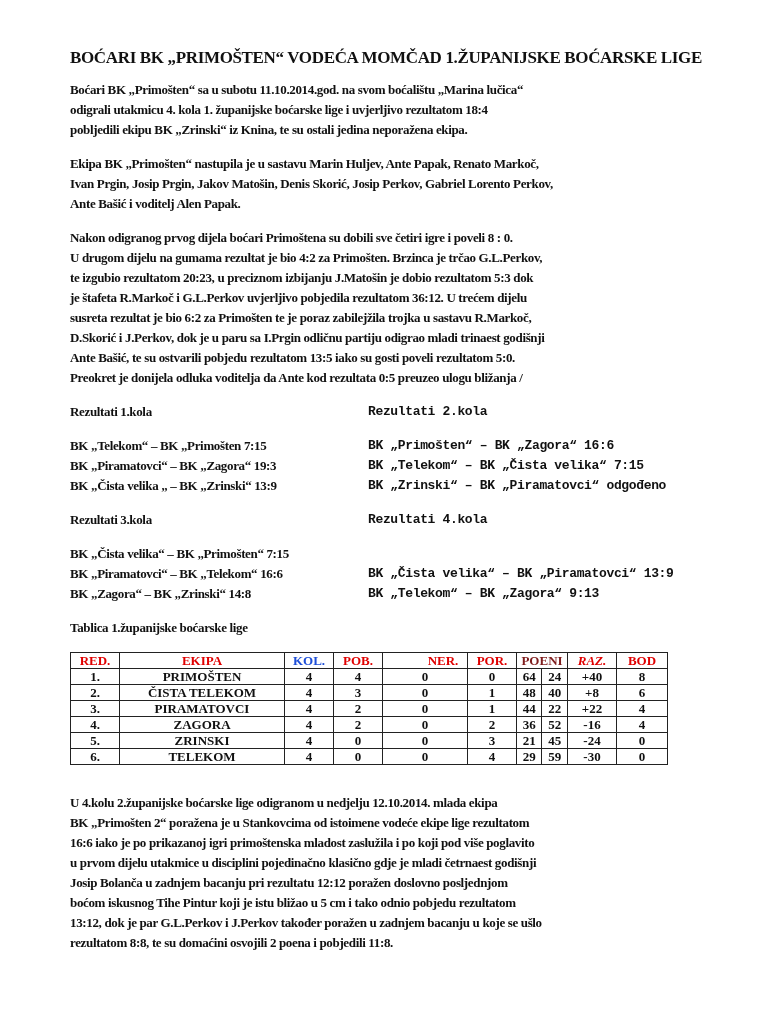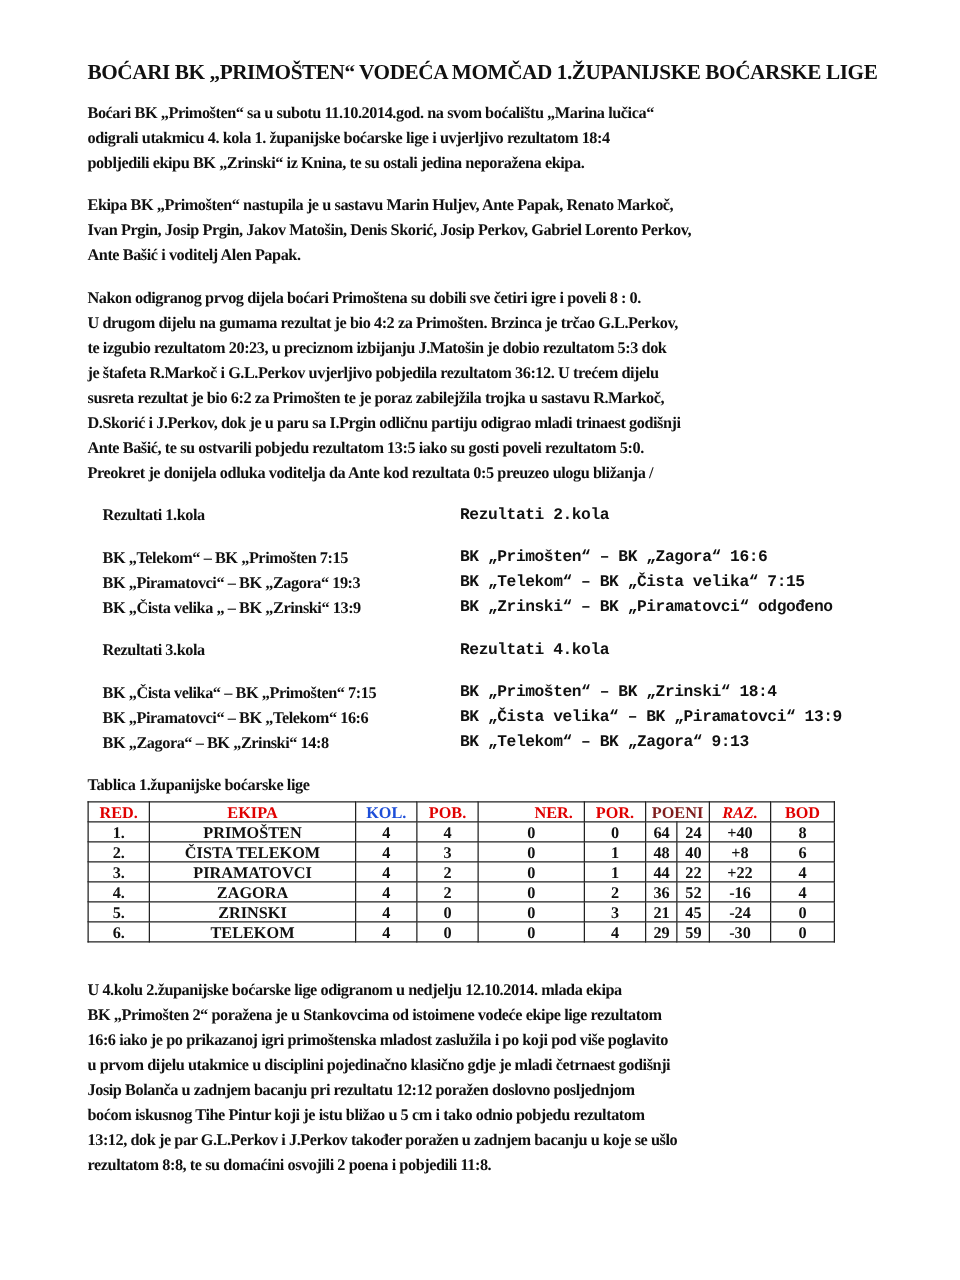--- a/index.html
+++ b/index.html
@@ -7,25 +7,25 @@
     width: 768px; height: 1024px; position: relative; overflow: hidden;
     font-family: "DejaVu Serif", "Liberation Serif", serif;
     color: #111;
   }
   .page { position: absolute; left: 70px; top: 48px; width: 640px; }
   .t { font-weight: bold; font-size: 13px; line-height: 20px; margin: 0; white-space: nowrap; letter-spacing: -0.35px; font-family: "Liberation Serif", serif; }
   .title { font-size: 17px; margin-bottom: 12px; }
   .para { margin-bottom: 14px; }
   .para .t { display: block; }
   .row2 { position: relative; height: 20px; }
-  .col-left { position: absolute; left: 0; margin-left: 12px; }
+  .col-left { position: absolute; left: 0; }
   .col-right { position: absolute; left: 298px; font-family: Liberation Mono, monospace; }
   .gap { height: 14px; }
   table.standings {
-    border-collapse: collapse; width: 598px; margin-top: 3px;
+    border-collapse: collapse; width: 598px; margin-top: 14px;
     font-family: "Liberation Serif", serif; font-weight: bold; font-size: 13px;
   }
   table.standings td, table.standings th {
     border: 1.5px solid #222; text-align: center; height: 15px; line-height: 15px; padding: 0;
   }
   table.standings th { color: #e00000; }
   .c-red { width: 48px; } .c-team { width: 164px; } .c-n { width: 48px; } .c-bod { width: 50px; }
 </style>
 </head>
 <body>
@@ -78,21 +78,20 @@
   <div class="gap"></div>
 
   <div>
     <div class="row2">
       <span class="t col-left">Rezultati 3.kola</span>
       <span class="t col-right">Rezultati 4.kola</span>
     </div>
     <div class="gap"></div>
     <div class="row2">
       <span class="t col-left">BK „Čista velika“ – BK „Primošten“ 7:15</span>
-      <span class="t col-right">BK „Primošten“ – BK „Zrinski“ 18:4</span>
     </div>
     <div class="row2">
       <span class="t col-left">BK „Piramatovci“ – BK „Telekom“ 16:6</span>
       <span class="t col-right">BK „Čista velika“ – BK „Piramatovci“ 13:9</span>
     </div>
     <div class="row2">
       <span class="t col-left">BK „Zagora“ – BK „Zrinski“ 14:8</span>
       <span class="t col-right">BK „Telekom“ – BK „Zagora“ 9:13</span>
     </div>
   </div>

